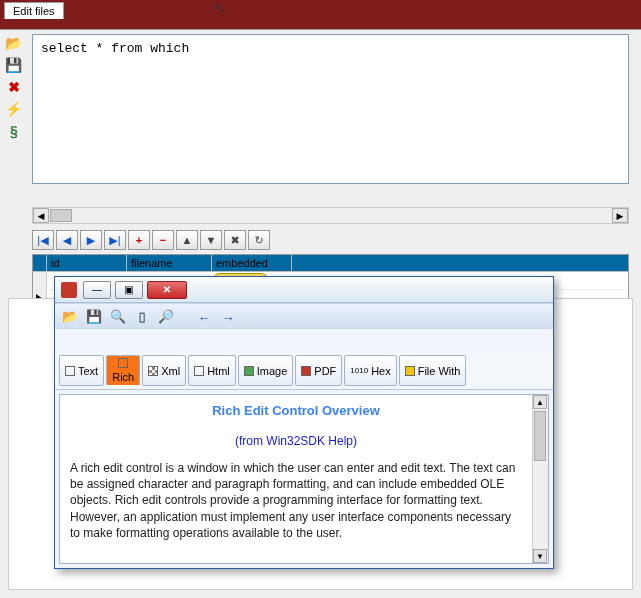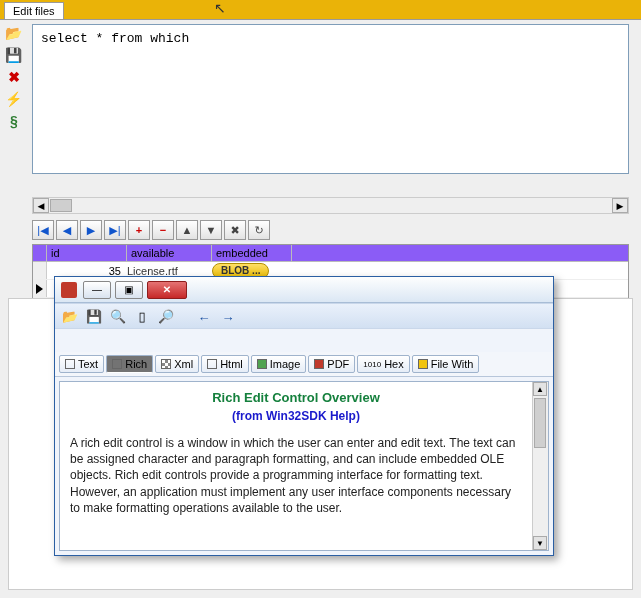--- a/index.html
+++ b/index.html
@@ -1,35 +1,35 @@
 <!DOCTYPE html>
 <html><head>
 <meta charset="utf-8">
 <style>
 * { box-sizing: border-box; margin: 0; padding: 0; }
 body { font-family: Tahoma, Arial, sans-serif; font-size: 11px; background: #efefef; width: 641px; height: 598px; overflow: hidden; position: relative; }
-.tab-strip { background: #eab308; padding: 2px 0 0 4px; border-bottom: 1px solid #999; }
+.tab-strip { background: #7f1d1d; padding: 2px 0 10px 4px; border-bottom: 1px solid #999; }
 .tab { display: inline-block; background: #fff; border: 1px solid #999; border-bottom: none; padding: 2px 8px; font-size: 11px; cursor: pointer; }
 .cursor { position: absolute; left: 214px; top: 0px; font-size: 14px; color: #333; }
 .main-area { display: flex; height: 175px; }
 .toolbar-v { width: 28px; background: #efefef; padding: 4px 2px; display: flex; flex-direction: column; gap: 4px; align-items: center; }
 .toolbar-v .ico { width: 20px; height: 18px; display: flex; align-items: center; justify-content: center; font-size: 14px; cursor: pointer; }
 .editor-wrap { flex: 1; padding: 4px 12px 4px 4px; }
 .editor { width: 100%; height: 150px; background: #fff; border: 1px solid #7f9db9; padding: 6px 8px; font-family: "Courier New", monospace; font-size: 13px; overflow: auto; }
 .hscroll { height: 17px; background: #efefef; border: 1px solid #ccc; margin: 2px 12px 2px 32px; position: relative; }
 .hscroll .larrow, .hscroll .rarrow { position: absolute; top: 0; width: 16px; height: 15px; background: #e8e8e8; border: 1px solid #aaa; display: flex; align-items: center; justify-content: center; font-size: 9px; cursor: pointer; }
 .hscroll .larrow { left: 0; }
 .hscroll .rarrow { right: 0; }
 .hscroll .thumb { position: absolute; left: 17px; top: 1px; width: 22px; height: 13px; background: #cfcfcf; border: 1px solid #aaa; }
 .nav-toolbar { margin: 6px 12px 4px 32px; display: flex; gap: 2px; }
 .nav-toolbar button { width: 22px; height: 20px; border: 1px solid #999; background: linear-gradient(#fff,#e3e3e3); font-size: 11px; display: flex; align-items: center; justify-content: center; color: #1155cc; cursor: pointer; }
 .nav-toolbar button.red { color: #c00; font-weight: bold; }
 .nav-toolbar button.d2 { color: #444; }
 .grid { margin: 0 12px 0 32px; border: 1px solid #999; background: #fff; }
-.grid-head { display: flex; background: #8b5cf6; border-bottom: 1px solid #bbb; }
+.grid-head { display: flex; background: #0369a1; border-bottom: 1px solid #bbb; }
 .gh-cell { border-right: 1px solid #bbb; padding: 2px 4px; font-size: 11px; }
 .gh-indicator { width: 14px; }
 .gh-id { width: 80px; }
 .gh-file { width: 85px; }
 .gh-content { width: 80px; }
 .grid-row { display: flex; align-items: center; height: 18px; border-bottom: 1px solid #eee; }
 .gc-indicator { width: 14px; background: #efefef; height: 100%; border-right: 1px solid #ccc; display: flex; align-items: center; justify-content: center; }
 .gc-id { width: 80px; text-align: right; padding-right: 6px; font-size: 11px; }
 .gc-file { width: 85px; font-size: 11px; color: #333; }
 .gc-content { width: 80px; }
@@ -43,30 +43,30 @@
 .titlebar .title { flex: 1; font-size: 12px; }
 .winbtns { display: flex; gap: 4px; }
 .winbtn { width: 28px; height: 18px; border: 1px solid #888; background: linear-gradient(#fff,#d9e3ef); border-radius: 2px; font-size: 10px; display: flex; align-items: center; justify-content: center; cursor: pointer; }
 .winbtn.close { background: linear-gradient(#e57373,#c62828); border-color: #8e1d1d; color: #fff; font-weight: bold; width: 40px; }
 .menubar { padding: 4px 8px; font-size: 12px; display: flex; gap: 14px; background: #f3f6fb; }
 .menubar span { cursor: pointer; }
 .dlg-tb { background: linear-gradient(#eaf1fb,#d2e0f2); border-top: 1px solid #c9d7ea; border-bottom: 1px solid #c9d7ea; padding: 3px 6px; display: flex; gap: 6px; align-items: center; }
 .dlg-tb .tico { width: 18px; height: 18px; display: flex; align-items: center; justify-content: center; font-size: 13px; cursor: pointer; }
 .viewtabs { background: #f3f6fb; padding: 3px 4px; display: flex; gap: 2px; border-bottom: 1px solid #b7c6da; flex-wrap: nowrap; margin-top: 23px; }
 .vtab { border: 1px solid #9fb3cc; background: linear-gradient(#fff,#e6edf7); padding: 2px 5px; font-size: 11px; display: flex; align-items: center; gap: 3px; cursor: pointer; border-radius: 2px; white-space: nowrap; }
-.vtab.active { background: #737373; border-bottom-color: #fff; }
+.vtab.active { background: #f97316; border-bottom-color: #fff; flex-direction: column; }
 .vtab .sq { width: 10px; height: 10px; border: 1px solid #666; display: inline-block; }
 .vtab .sq.grn { background: #51a351; }
 .vtab .sq.ckr { background: repeating-conic-gradient(#888 0 25%, #fff 0 50%) 0 0/6px 6px; }
 .vtab .sq.red { background: #c0392b; }
 .vtab .sq.yel { background: #f1c40f; }
 .content-pane { margin: 4px; border: 1px solid #9fb3cc; background: #fff; height: 170px; position: relative; display: flex; }
 .content-inner { flex: 1; padding: 8px 10px; overflow: hidden; font-family: Arial, sans-serif; font-size: 12px; color: #222; }
-.content-inner h3 { text-align: center; font-weight: bold; color: #15803d; font-size: 13px; margin-bottom: 4px; }
-.content-inner h4 { text-align: center; font-weight: bold; color: #1a1acc; font-size: 12px; margin-bottom: 12px; }
+.content-inner h3 { text-align: center; font-weight: bold; color: #3b82f6; font-size: 13px; margin-bottom: 16px; }
+.content-inner h4 { text-align: center; font-weight: normal; color: #1a1acc; font-size: 12px; margin-bottom: 12px; }
 .content-inner p { line-height: 1.35; font-size: 12px; }
 .vsb { width: 16px; background: #efefef; border-left: 1px solid #ccc; position: relative; }
 .vsb .up, .vsb .dn { position: absolute; left: 0; width: 14px; height: 14px; background: #e3e3e3; border: 1px solid #aaa; display: flex; align-items: center; justify-content: center; font-size: 8px; cursor: pointer; }
 .vsb .up { top: 0; } .vsb .dn { bottom: 0; }
 .vsb .vthumb { position: absolute; left: 1px; top: 16px; width: 12px; height: 50px; background: #cfcfcf; border: 1px solid #aaa; }
 </style>
 </head>
 <body>
 
 <span class="cursor">↖</span>
@@ -104,21 +104,21 @@
   <button class="d2">▲</button>
   <button class="d2">▼</button>
   <button class="d2">✖</button>
   <button class="d2">↻</button>
 </div>
 
 <div class="grid">
   <div class="grid-head">
     <div class="gh-cell gh-indicator"></div>
     <div class="gh-cell gh-id">id</div>
-    <div class="gh-cell gh-file">available</div>
+    <div class="gh-cell gh-file">filename</div>
     <div class="gh-cell gh-content">embedded</div>
   </div>
   <div class="grid-row">
     <div class="gc-indicator"></div>
     <div class="gc-id">35</div>
     <div class="gc-file">License.rtf</div>
     <div class="gc-content"><span class="blob-btn">BLOB ...</span></div>
   </div>
   <div class="grid-row">
     <div class="gc-indicator">

